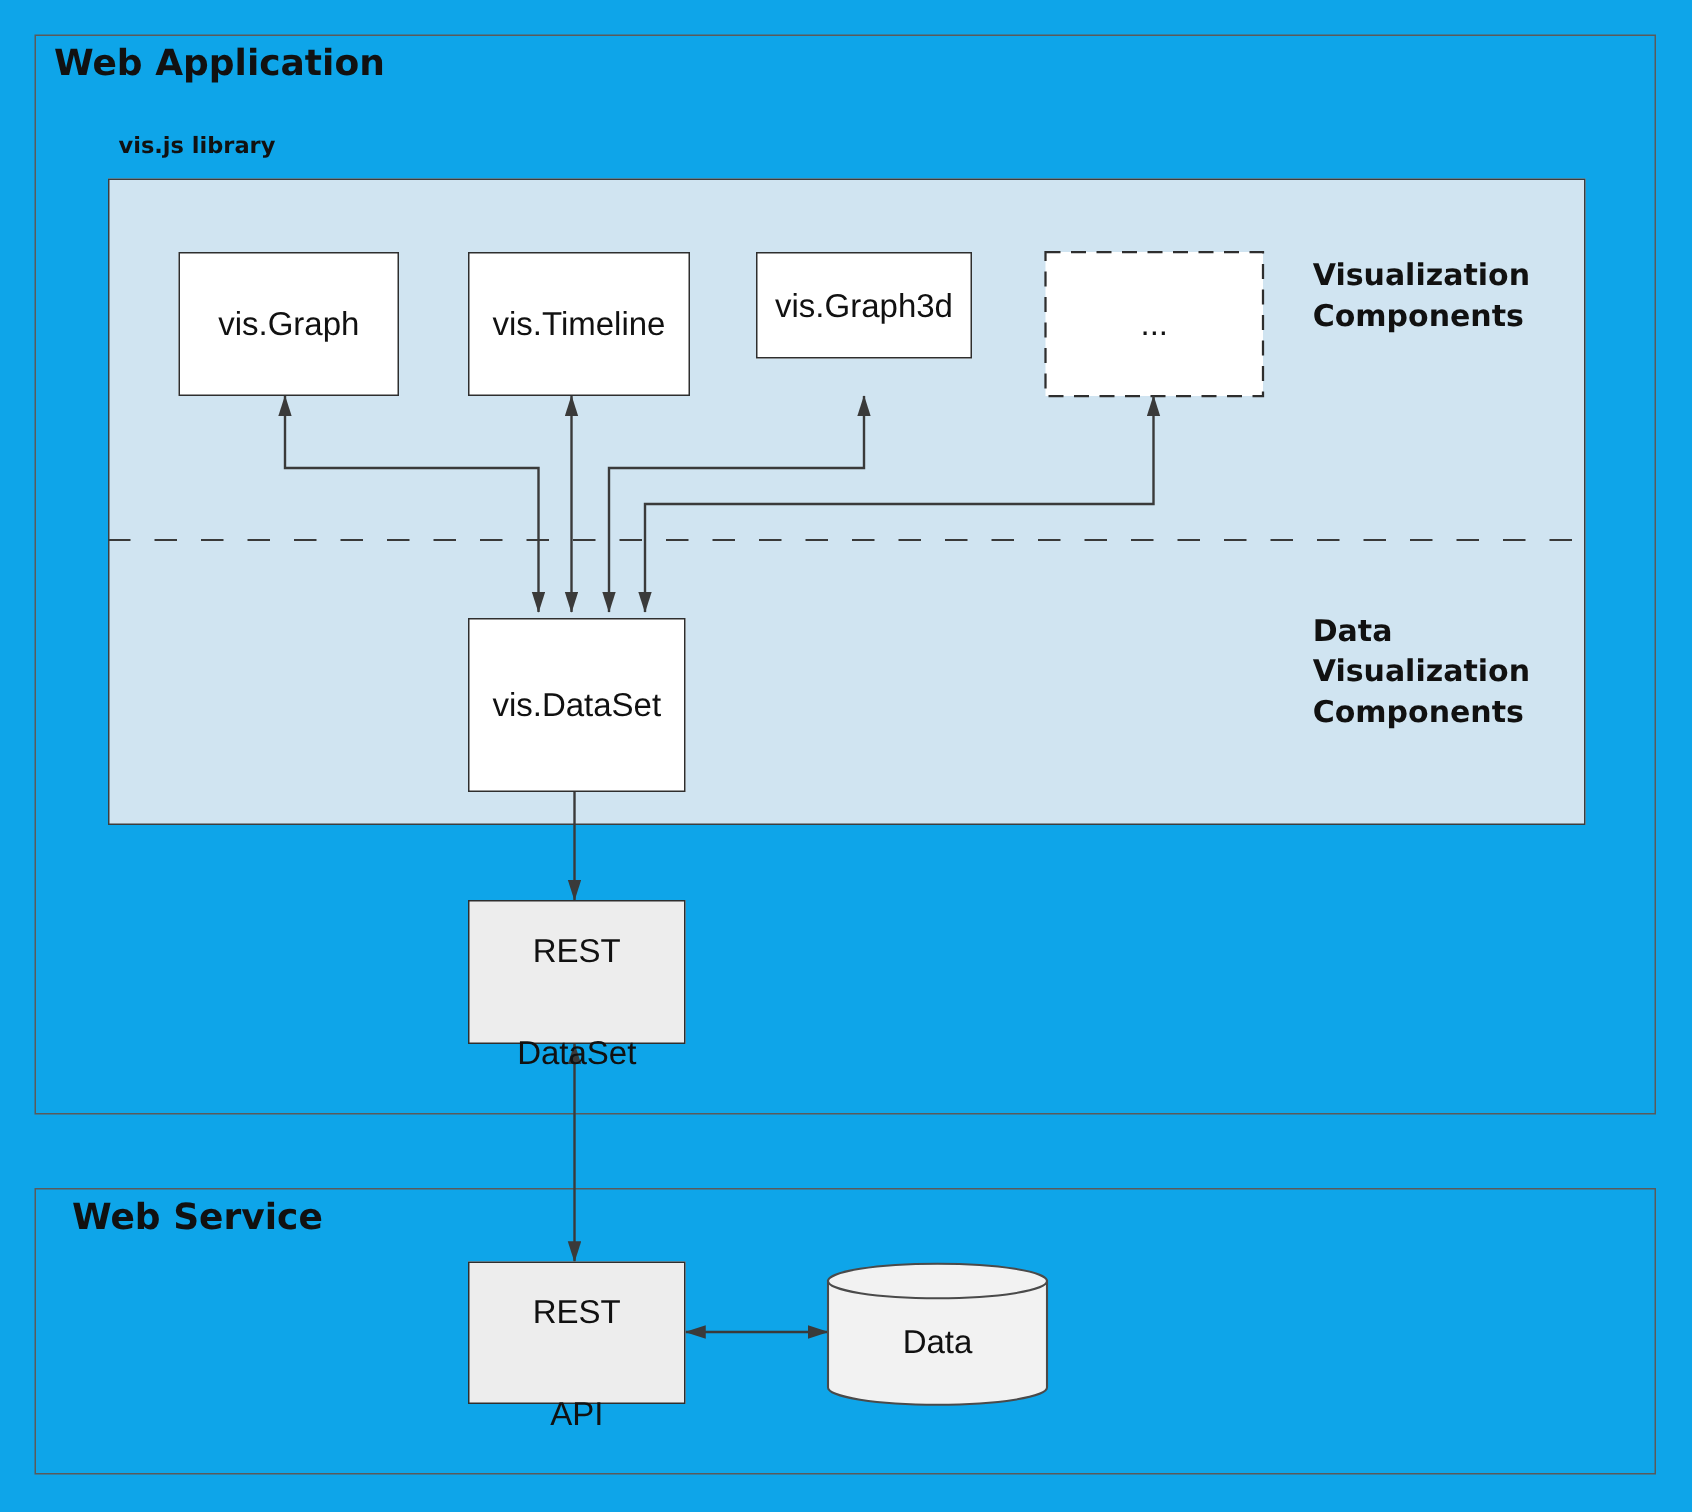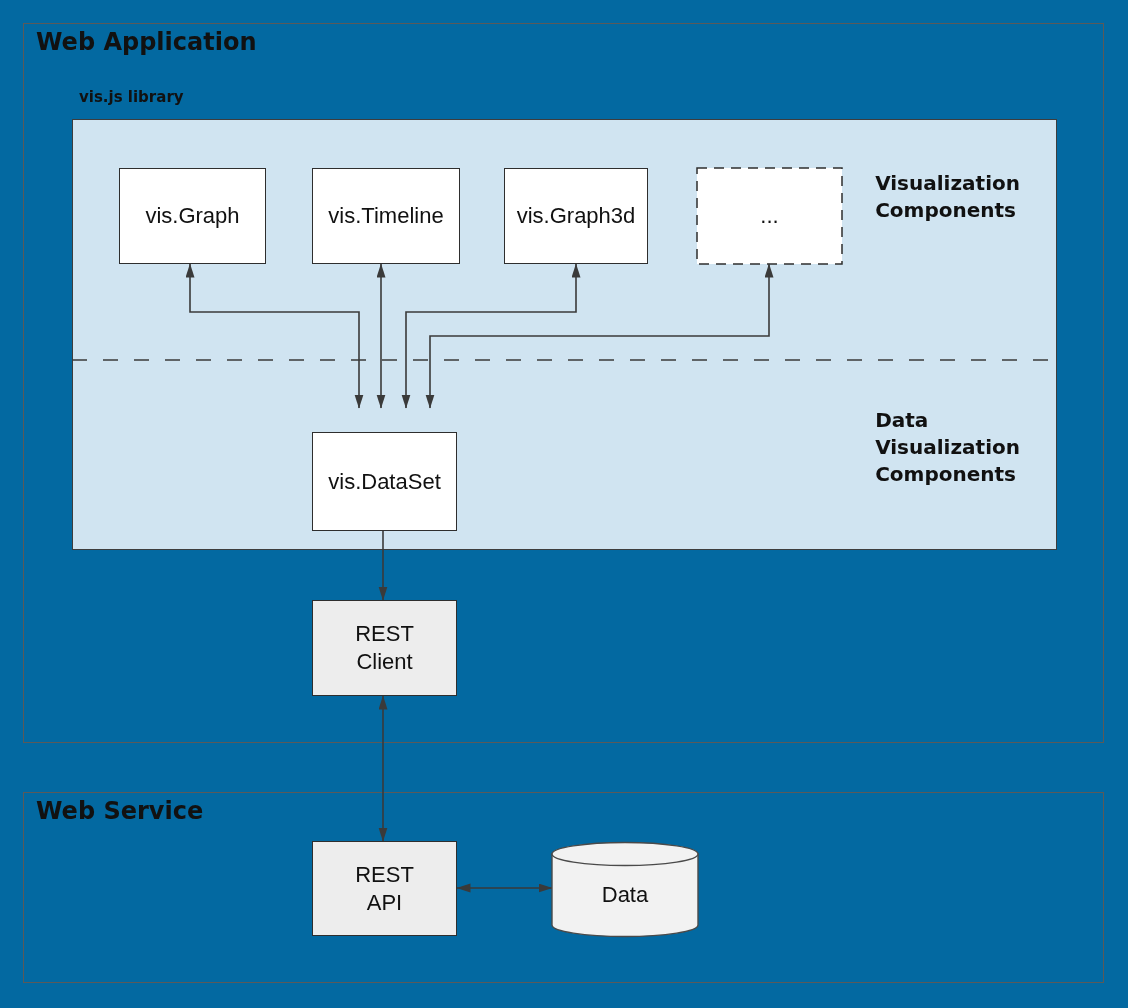--- a/index.html
+++ b/index.html
@@ -7,21 +7,21 @@
     --box-fill:#ffffff;
     --gray-fill:#ededed;
     --cylinder-fill:#f2f2f2;
     --line:#3a3a3a;
     --border-dark:#2e2e2e;
     --frame-border:#5a5a5a;
     --text:#111111;
   }
   html,body{margin:0;padding:0;background:#ffffff;}
   .canvas{
-    position:relative;width:1128px;height:1008px;background:#0369a1;
+    position:relative;width:1128px;height:1008px;background:#0ea5e9;
     font-family:"Liberation Sans",sans-serif;color:var(--text);
     overflow:hidden;
   }
   .frame{
     position:absolute;border:1px solid var(--frame-border);background:transparent;
     box-sizing:border-box;
   }
   .frame-title{
     position:absolute;font-family:"DejaVu Sans",sans-serif;font-weight:bold;
     font-size:24px;line-height:28px;white-space:nowrap;
@@ -36,41 +36,41 @@
   }
   .connector-layer{position:absolute;left:0;top:0;z-index:2;}
   .node{
     position:absolute;background:var(--box-fill);
     border:1.5px solid var(--border-dark);box-sizing:border-box;
     display:flex;align-items:center;justify-content:center;
     font-size:22px;line-height:28px;text-align:center;z-index:3;
   }
   .node.gray{background:var(--gray-fill);}
   .node.dashed{background:transparent;border:none;}
-  .node .stack span{display:block;}
+  .node .stack span{display:block;margin-top:40px;}
   .side-label{
     position:absolute;font-family:"DejaVu Sans",sans-serif;font-weight:bold;
     font-size:20px;line-height:27px;text-align:left;z-index:3;white-space:nowrap;
   }
   .side-label span{display:block;}
   .cyl-label{
     position:absolute;display:flex;align-items:center;justify-content:center;
     font-size:22px;z-index:3;
   }
 </style>
 </head>
 <body>
 
 <div class="canvas">
 
   <div class="frame" style="left:23px;top:23px;width:1081px;height:720px;"></div>
   <div class="frame-title" style="left:36px;top:28px;">Web Application</div>
 
   <div class="frame" style="left:23px;top:792px;width:1081px;height:191px;"></div>
-  <div class="frame-title" style="left:36px;top:797px;">Web Service</div>
+  <div class="frame-title" style="left:48px;top:797px;">Web Service</div>
 
   <div class="lib-title" style="left:79px;top:85px;">vis.js library</div>
   <div class="panel" style="left:72px;top:119px;width:985px;height:431px;"></div>
 
   <svg class="connector-layer" width="1128" height="1008" viewBox="0 0 1128 1008">
     <defs>
       <marker id="arr" markerUnits="userSpaceOnUse" markerWidth="15" markerHeight="10" refX="13.5" refY="4.5" orient="auto-start-reverse">
         <path d="M0,0 L14,4.5 L0,9 Z" fill="var(--line)"></path>
       </marker>
     </defs>
@@ -98,45 +98,45 @@
       <ellipse cx="625" cy="854" rx="73" ry="11.5" fill="var(--cylinder-fill)" stroke="#4a4a4a" stroke-width="1.4"></ellipse>
     </g>
   </svg>
 
   <div class="node" style="left:119px;top:168px;width:147px;height:96px;">
     <span>vis.Graph</span>
   </div>
   <div class="node" style="left:312px;top:168px;width:148px;height:96px;">
     <span>vis.Timeline</span>
   </div>
-  <div class="node" style="left:504px;top:168px;width:144px;height:96px;">
+  <div class="node" style="left:504px;top:168px;width:144px;height:71px;">
     <span>vis.Graph3d</span>
   </div>
   <div class="node dashed" style="left:697px;top:168px;width:145px;height:96px;">
     <span>...</span>
   </div>
 
   <div class="side-label" style="right:108px;top:170px;">
     <span>Visualization</span>
     <span>Components</span>
   </div>
   <div class="side-label" style="right:108px;top:407px;">
     <span>Data</span>
     <span>Visualization</span>
     <span>Components</span>
   </div>
 
-  <div class="node" style="left:312px;top:432px;width:145px;height:99px;">
+  <div class="node" style="left:312px;top:412px;width:145px;height:116px;">
     <span>vis.DataSet</span>
   </div>
 
   <div class="node gray" style="left:312px;top:600px;width:145px;height:96px;">
     <span class="stack">
       <span>REST</span>
-      <span>Client</span>
+      <span>DataSet</span>
     </span>
   </div>
 
   <div class="node gray" style="left:312px;top:841px;width:145px;height:95px;">
     <span class="stack">
       <span>REST</span>
       <span>API</span>
     </span>
   </div>
 

